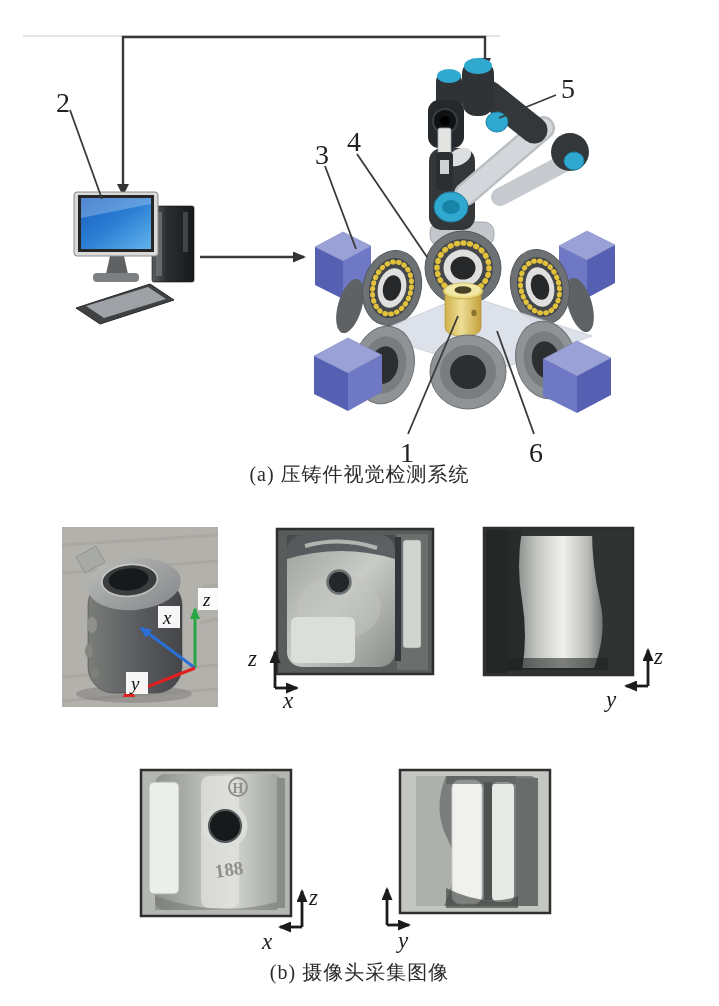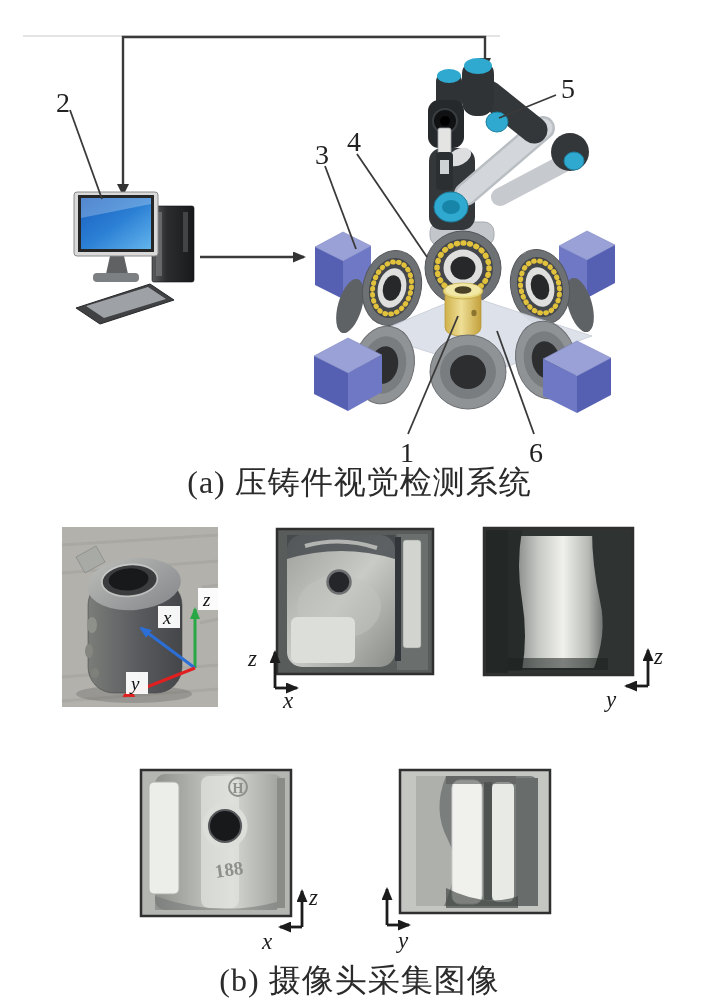--- a/index.html
+++ b/index.html
@@ -1,20 +1,20 @@
 <!DOCTYPE html>
 <html><head>
 <meta charset="utf-8">
 <style>
   html,body{margin:0;padding:0;background:#ffffff;}
   #page{position:relative;width:719px;height:1006px;background:#ffffff;overflow:hidden;
         font-family:"Liberation Serif", serif;}
   svg{position:absolute;left:0;top:0;}
   .caption{position:absolute;left:0;width:719px;text-align:center;color:#2b2b2b;
-           font-size:32px;letter-spacing:1px;font-family:"Liberation Serif", serif;}
+           font-size:20px;letter-spacing:1px;font-family:"Liberation Serif", serif;}
   .callout{font-family:"Liberation Serif", serif;font-size:28px;fill:#222;}
   .axisLabel{font-family:"Liberation Serif", serif;font-style:italic;font-size:23px;fill:#1c1c1c;}
   .photoAxisLabel{font-family:"Liberation Serif", serif;font-style:italic;font-size:19px;fill:#111;}
   .marking{font-family:"Liberation Serif", serif;font-weight:bold;fill:#8e908a;}
 </style>
 </head>
 <body>
 
 <div id="page">
 

